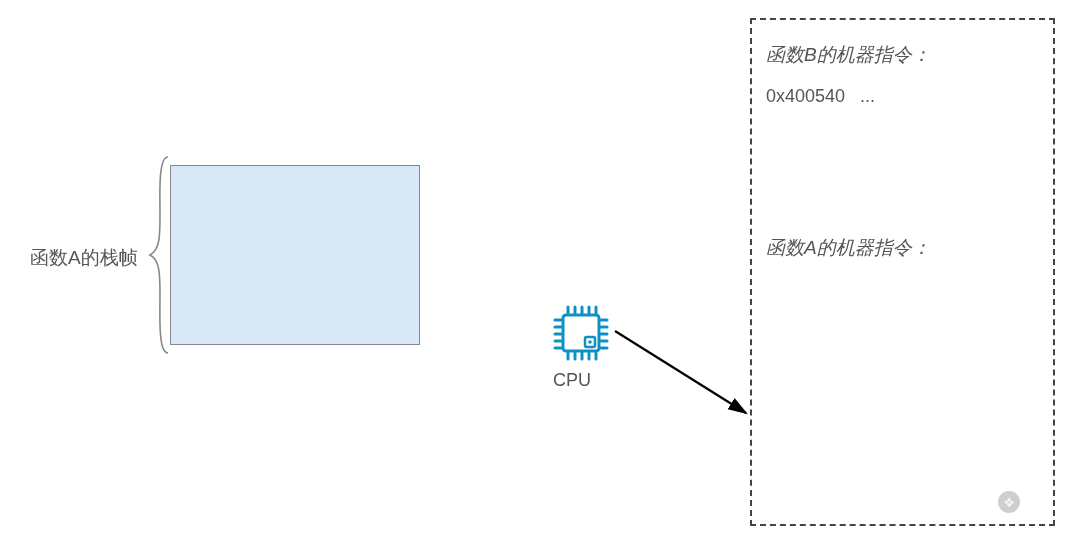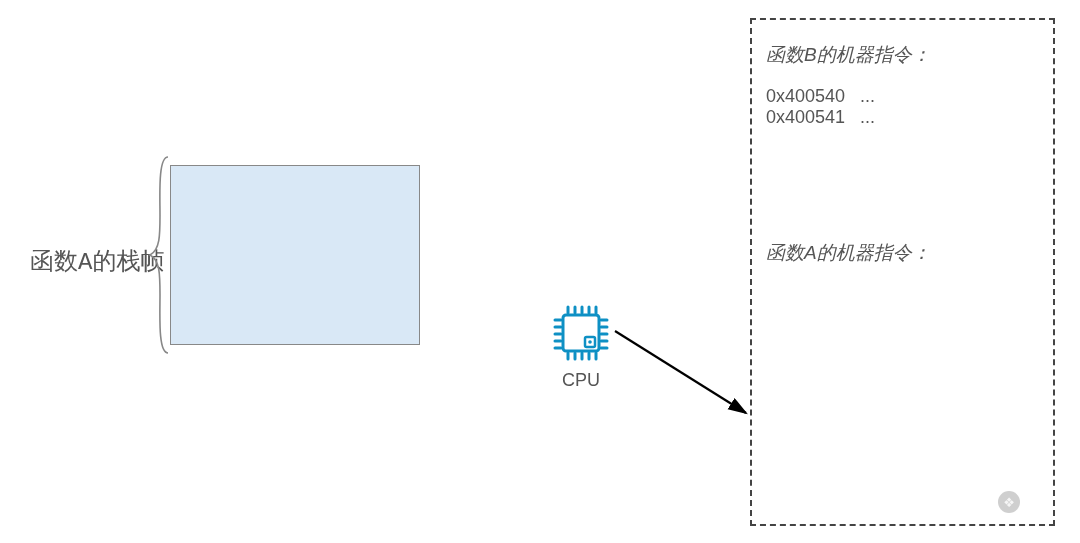--- a/index.html
+++ b/index.html
@@ -19,32 +19,31 @@
   .frame-box {
     position: absolute;
     left: 170px; top: 165px;
     width: 250px; height: 180px;
     background: #d9e8f6;
     border: 1px solid #888;
   }
   .frame-label {
     position: absolute;
     left: 30px; top: 245px;
-    font-size: 24px;
+    font-size: 19px;
     color: #555;
-    font-family: Liberation Mono, monospace;
   }
   .brace {
     position: absolute;
     left: 148px; top: 155px;
     width: 24px; height: 200px;
   }
 
   
-  .cpu-wrap { position: absolute; left: 553px; top: 305px; text-align: center; }
+  .cpu-wrap { position: absolute; left: 553px; top: 305px; }
   .cpu-label { margin-top: 4px; font-size: 18px; color: #555; }
 
   
   .arrow {
     position: absolute;
     left: 612px; top: 325px;
   }
 
   
   .code-panel {
@@ -54,21 +53,21 @@
     border: 2px dashed #444;
     padding: 16px 14px 10px 14px;
   }
   .code-title {
     font-style: italic;
     color: #555;
     margin: 26px 0 18px 0;
     font-size: 19px;
   }
   .code-title.top { margin-top: 6px; }
-  .code-line { font-family: Arial, sans-serif; color: #555; font-size: 18px; margin: 0 0; white-space: pre; }
+  .code-line { font-family: Arial, sans-serif; color: #555; font-size: 18px; margin: 16px 0; white-space: pre; }
   .gap { height: 86px; }
 
   
   .watermark {
     position: absolute;
     right: 60px; bottom: 30px;
     font-size: 17px;
     color: rgba(120,120,120,0.7);
     display: flex; align-items: center; gap: 4px;
   }
@@ -129,21 +128,20 @@
       <marker id="ah" markerWidth="10" markerHeight="10" refX="8" refY="3" orient="auto">
         <path d="M0,0 L9,3 L0,6 Z" fill="#000"></path>
       </marker>
     </defs>
     <line x1="3" y1="6" x2="134" y2="88" stroke="#000" stroke-width="2.2" marker-end="url(#ah)"></line>
   </svg>
 
   <div class="code-panel">
     <div class="code-title top">函数B的机器指令：</div>
     <div class="code-line"><span>0x400540</span>   <span>...</span></div>
-    <div class="code-line"><span>0x400541</span>   <span>...</span></div>
 
     <div class="gap"></div>
 
     <div class="code-title">函数A的机器指令：</div>
   </div>
 
   <div class="watermark">
     <span class="wm-icon">❖</span>
   </div>
 

